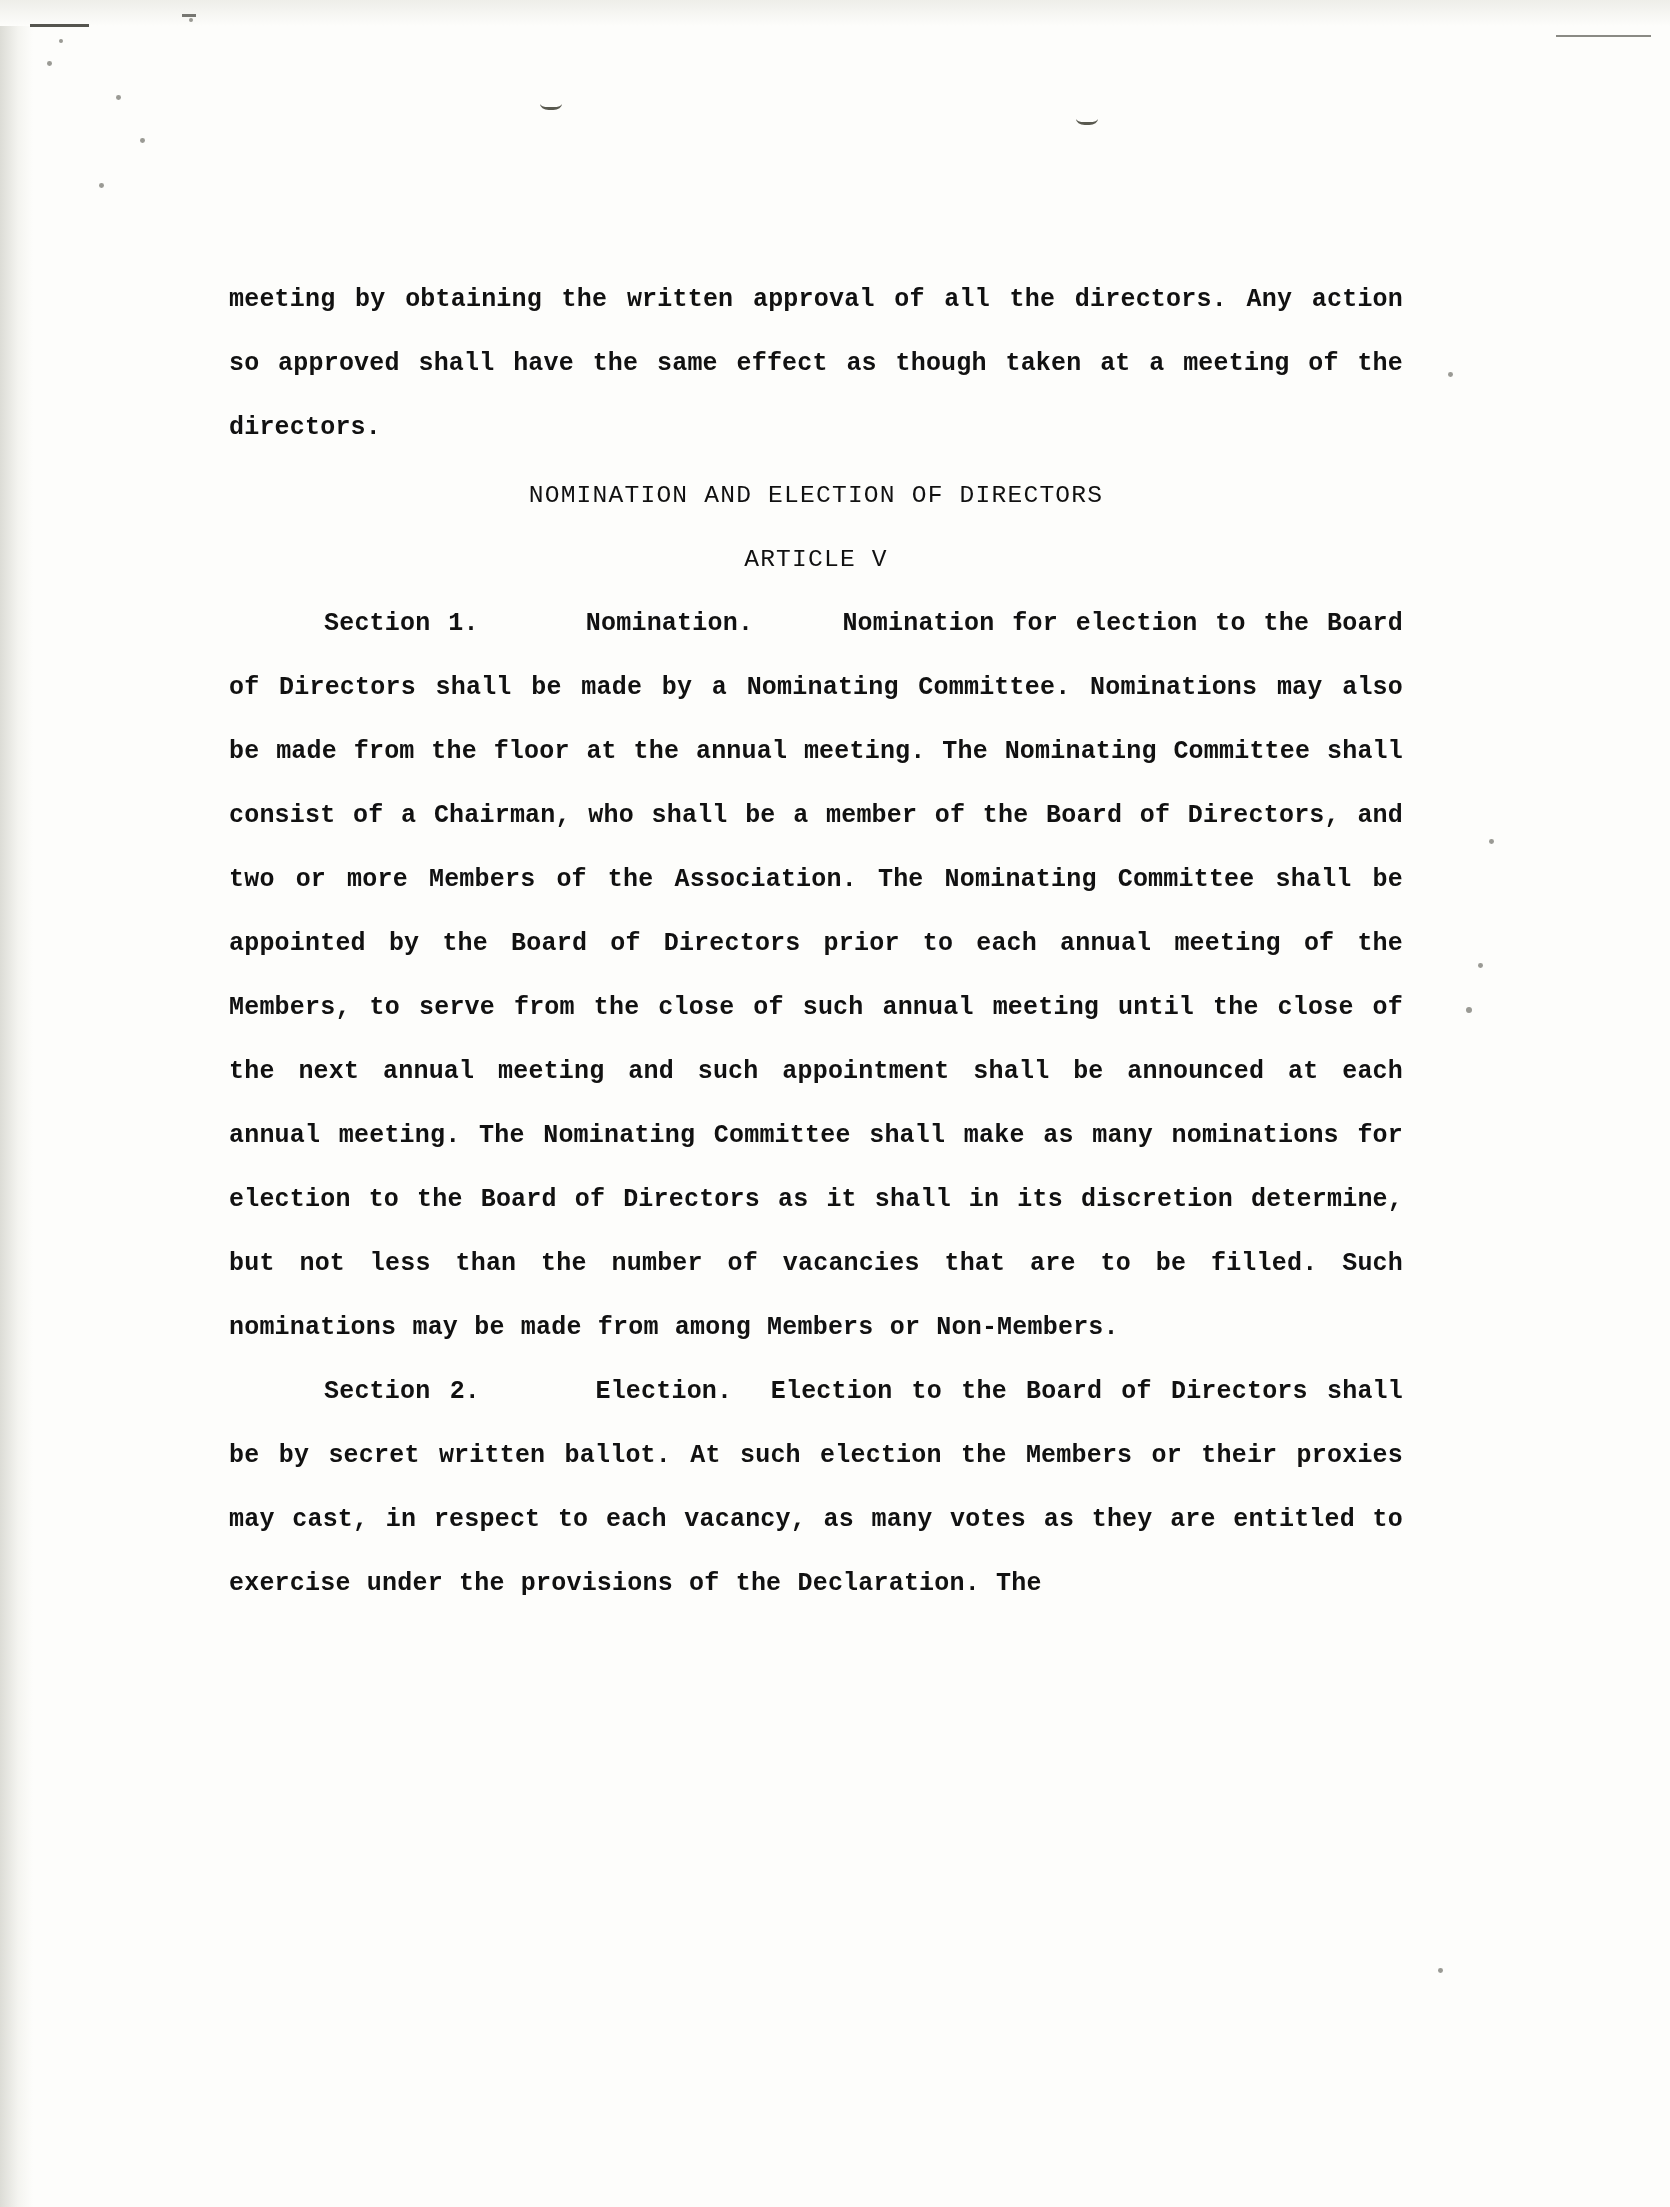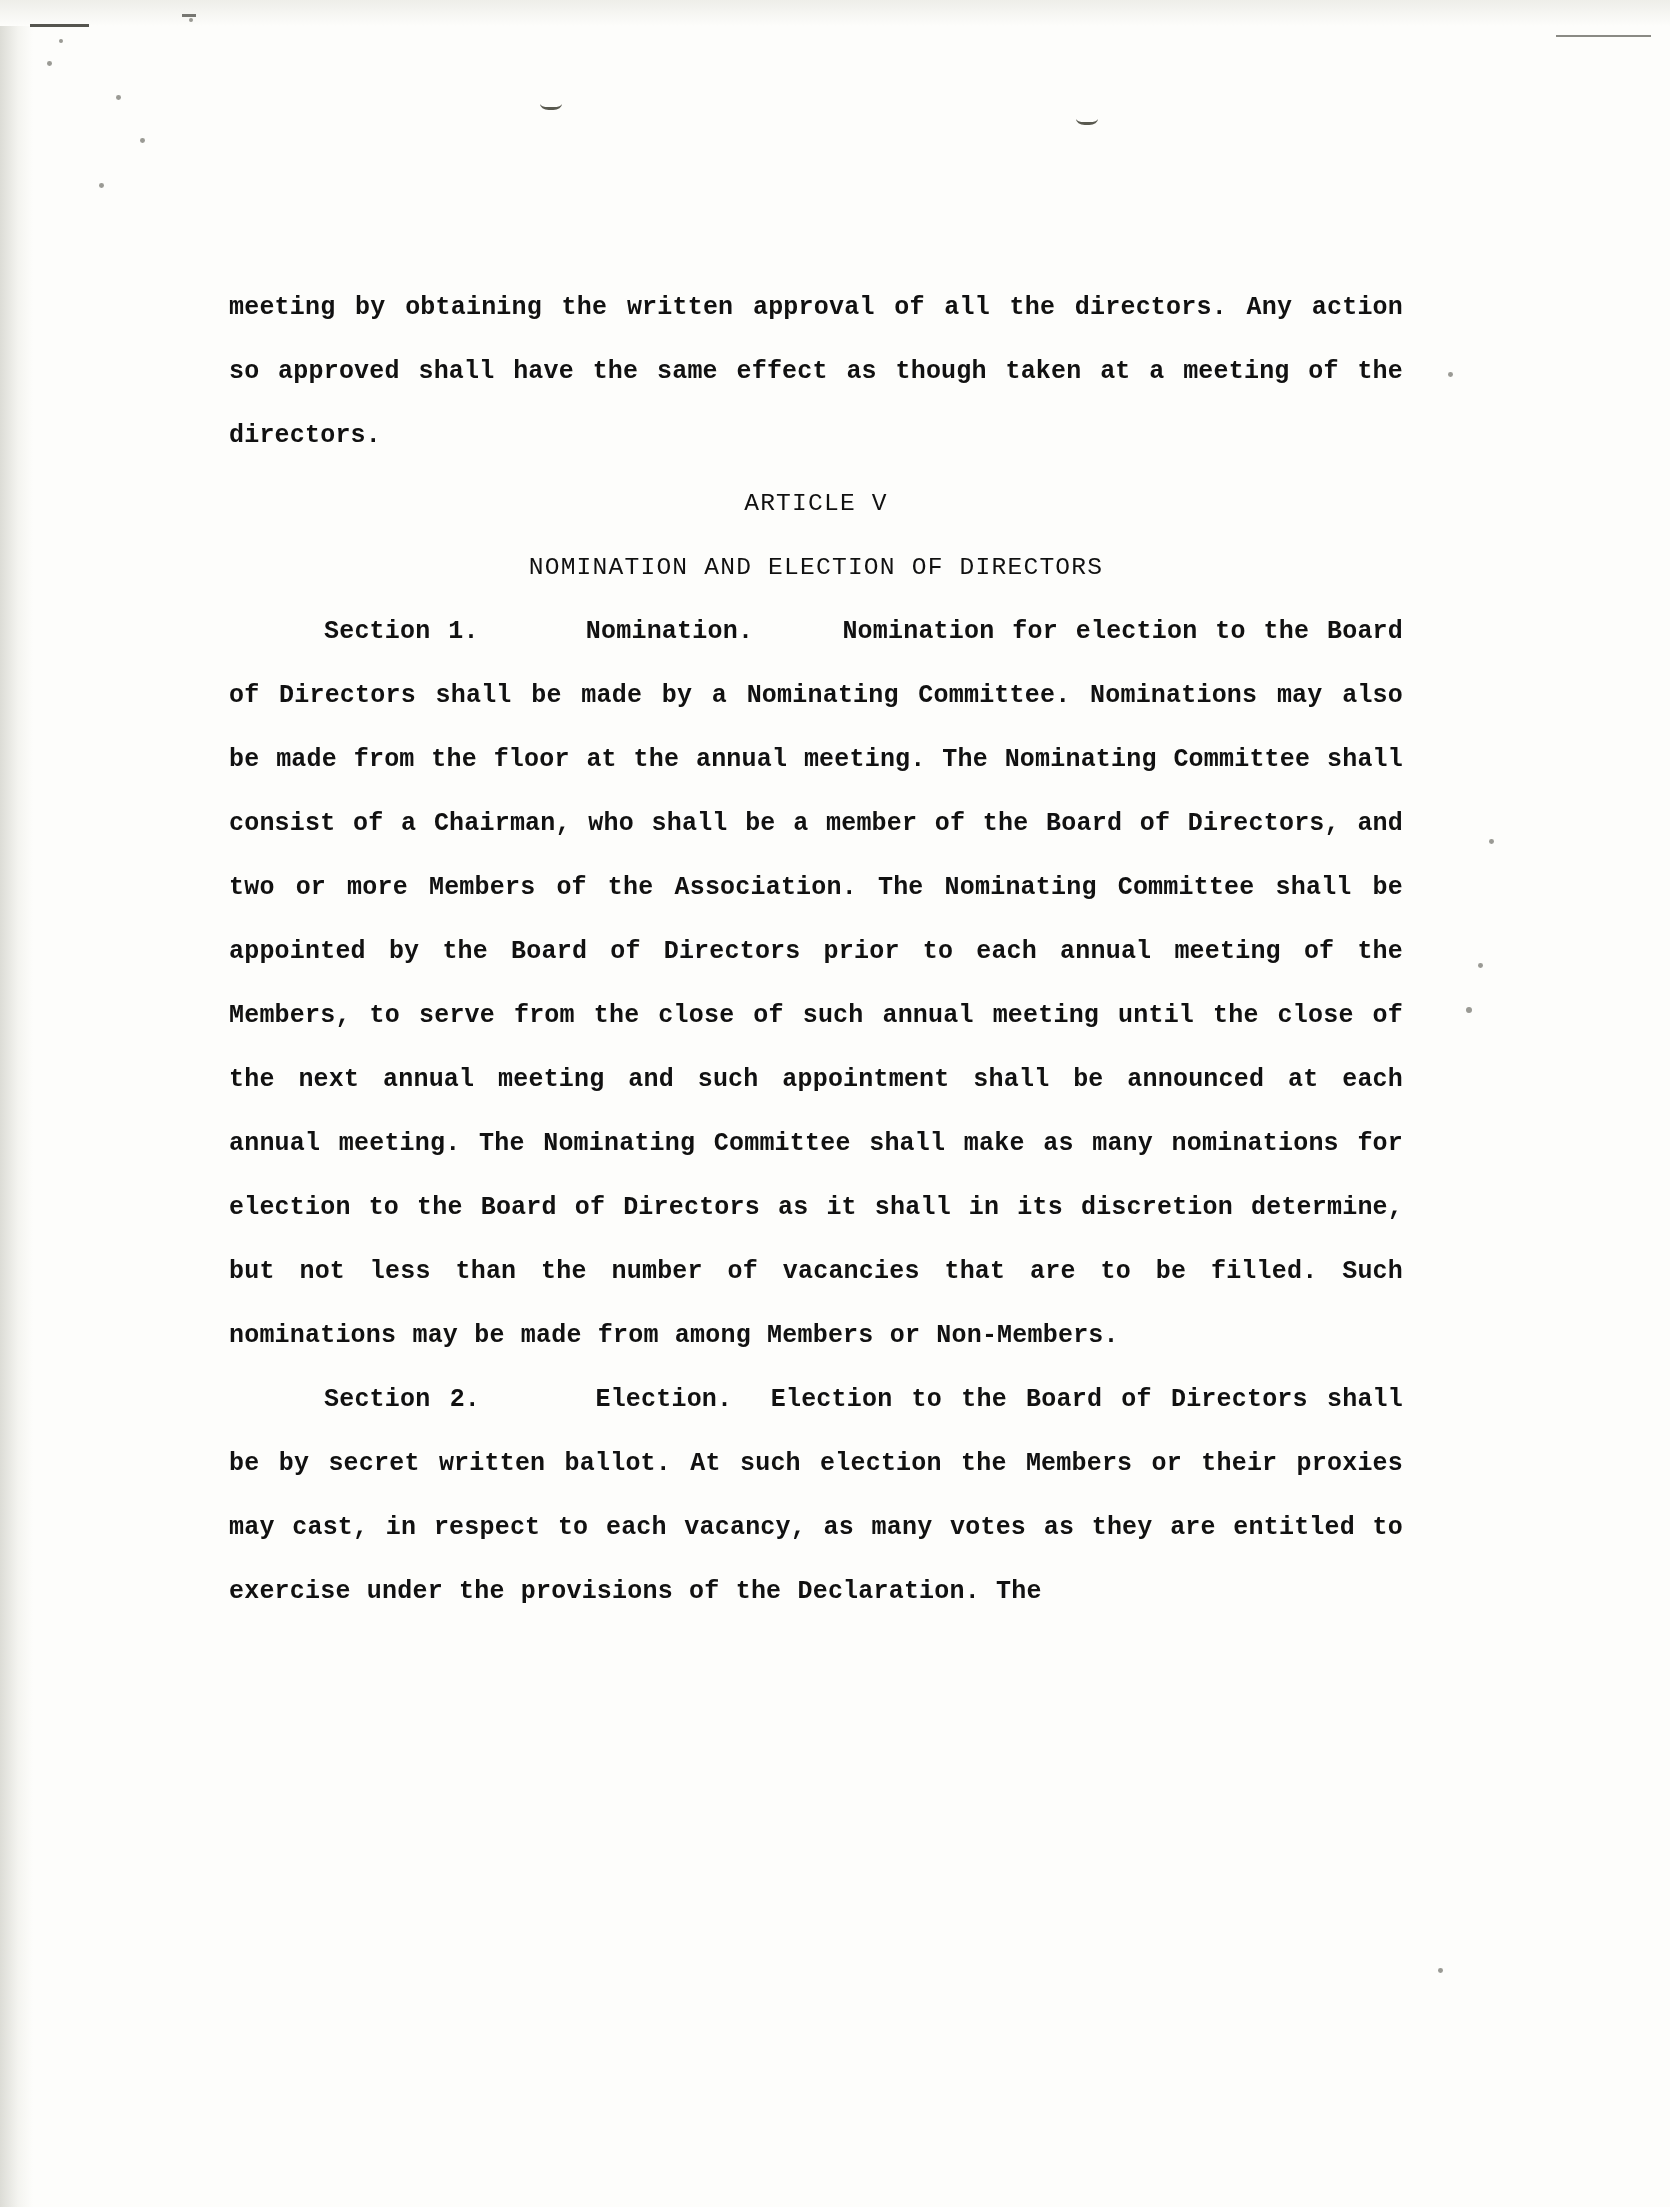--- a/index.html
+++ b/index.html
@@ -57,21 +57,21 @@
     width: 21.7px; height: 11.8px;
     border-bottom: 3px solid #59594f;
     border-radius: 0 0 40% 40%;
   }
   .curve-a { left: 540px; top: 95px; }
   .curve-b { left: 1076px; top: 110px; }
 
   .body-text {
     position: absolute;
     left: 229px;
-    top: 276px;
+    top: 268px;
     width: 1174px;
   }
   p.para {
     margin: 0;
     font-size: 25px;
     line-height: 64px;
     letter-spacing: 0.2px;
     text-align: justify;
     text-align-last: left;
     font-weight: bold;
@@ -120,23 +120,23 @@
   <div class="speck" style="left:1466px; top:1007px; width:5.9px; height:5.9px;"></div>
   <div class="speck" style="left:1438px; top:1968px; width:4.9px; height:4.9px;"></div>
   <div class="speck" style="left:189px; top:17.7px; width:3.9px; height:3.9px;"></div>
 
   <div class="body-text">
 
     <p class="para first">meeting by obtaining the written approval of all the directors. Any action so approved shall have the same effect as though taken at a meeting of the directors.</p>
 
     <div class="gap-small"></div>
 
+    <p class="center-line">NOMINATION AND ELECTION OF DIRECTORS</p>
+
     <p class="center-line">ARTICLE V</p>
-
-    <p class="center-line">NOMINATION AND ELECTION OF DIRECTORS</p>
 
     <p class="para indent"><span class="u">Section 1</span>.&nbsp;&nbsp;&nbsp;&nbsp;&nbsp;&nbsp;<span class="u">Nomination</span>.&nbsp;&nbsp;&nbsp;&nbsp;&nbsp;<span>Nomination for election to the Board of Directors shall be made by a Nominating Committee. Nominations may also be made from the floor at the annual meeting. The Nominating Committee shall consist of a Chairman, who shall be a member of the Board of Directors, and two or more Members of the Association. The Nominating Committee shall be appointed by the Board of Directors prior to each annual meeting of the Members, to serve from the close of such annual meeting until the close of the next annual meeting and such appointment shall be announced at each annual meeting. The Nominating Committee shall make as many nominations for election to the Board of Directors as it shall in its discretion determine, but not less than the number of vacancies that are to be filled. Such nominations may be made from among Members or Non-Members.</span></p>
 
     <p class="para indent"><span class="u">Section 2</span>.&nbsp;&nbsp;&nbsp;&nbsp;&nbsp;&nbsp;<span class="u">Election</span>.&nbsp;&nbsp;<span>Election to the Board of Directors shall be by secret written ballot. At such election the Members or their proxies may cast, in respect to each vacancy, as many votes as they are entitled to exercise under the provisions of the Declaration. The</span></p>
 
   </div>
 
   <div class="footer">
     
     

